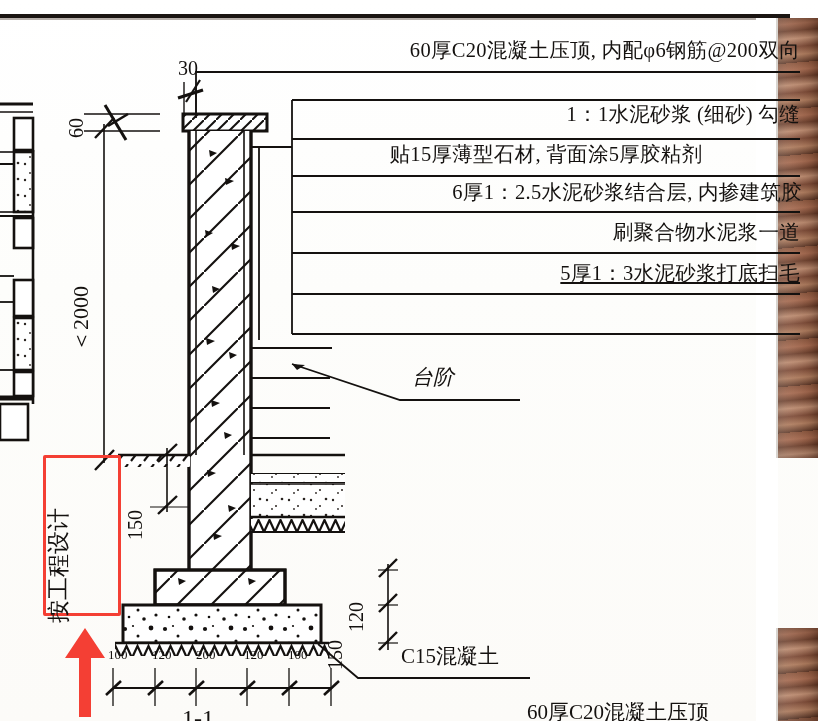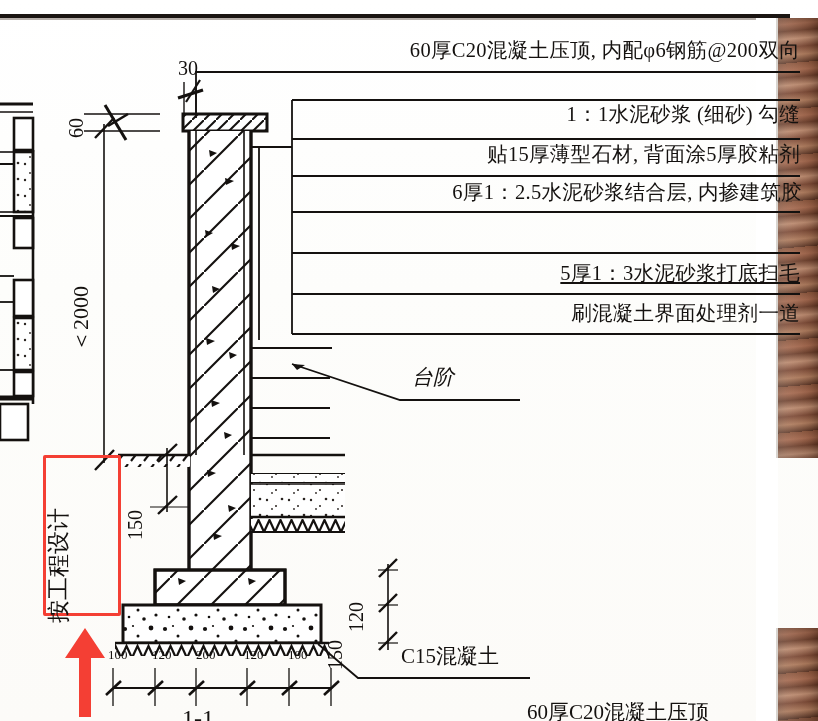--- a/index.html
+++ b/index.html
@@ -318,24 +318,24 @@
       <path d="M148,695 L163,681" stroke-width="2.6"></path>
       <path d="M189,695 L204,681" stroke-width="2.6"></path>
       <path d="M240,695 L255,681" stroke-width="2.6"></path>
       <path d="M282,695 L297,681" stroke-width="2.6"></path>
       <path d="M324,695 L339,681" stroke-width="2.6"></path>
     </g>
   </svg>
 
   <div class="txt ann" style="left:232px;top:40px;width:568px;">60厚C20混凝土压顶, 内配φ6钢筋@200双向</div>
   <div class="txt ann" style="left:292px;top:104px;width:508px;">1：1水泥砂浆 (细砂) 勾缝</div>
-  <div class="txt ann" style="left:292px;top:144px;width:508px;">贴15厚薄型石材, 背面涂5厚胶粘剂</div>
+  <div class="txt ann" style="left:292px;top:144px;width:508px;text-align:center;">贴15厚薄型石材, 背面涂5厚胶粘剂</div>
   <div class="txt ann left" style="left:292px;top:182px;width:510px;">6厚1：2.5水泥砂浆结合层, 内掺建筑胶</div>
+  <div class="txt ann" style="left:292px;top:222px;width:508px;">刷聚合物水泥浆一道</div>
   <div class="txt ann" style="left:292px;top:263px;width:508px;text-decoration:underline;">5厚1：3水泥砂浆打底扫毛</div>
-  <div class="txt ann" style="left:292px;top:303px;width:508px;">刷混凝土界面处理剂一道</div>
 
   <div class="txt label" style="left:412px;top:367px;font-style:italic;">台阶</div>
   <div class="txt label" style="left:365px;top:646px;margin-left:36px;">C15混凝土</div>
 
   <div class="txt dim" style="left:178px;top:58px;">30</div>
 
   <div class="txt dim dim-v" style="left:86px;top:118px;">60</div>
 
   <div class="txt dim dim-v" style="left:92px;top:330px;font-size:22px;">＜2000</div>
 

